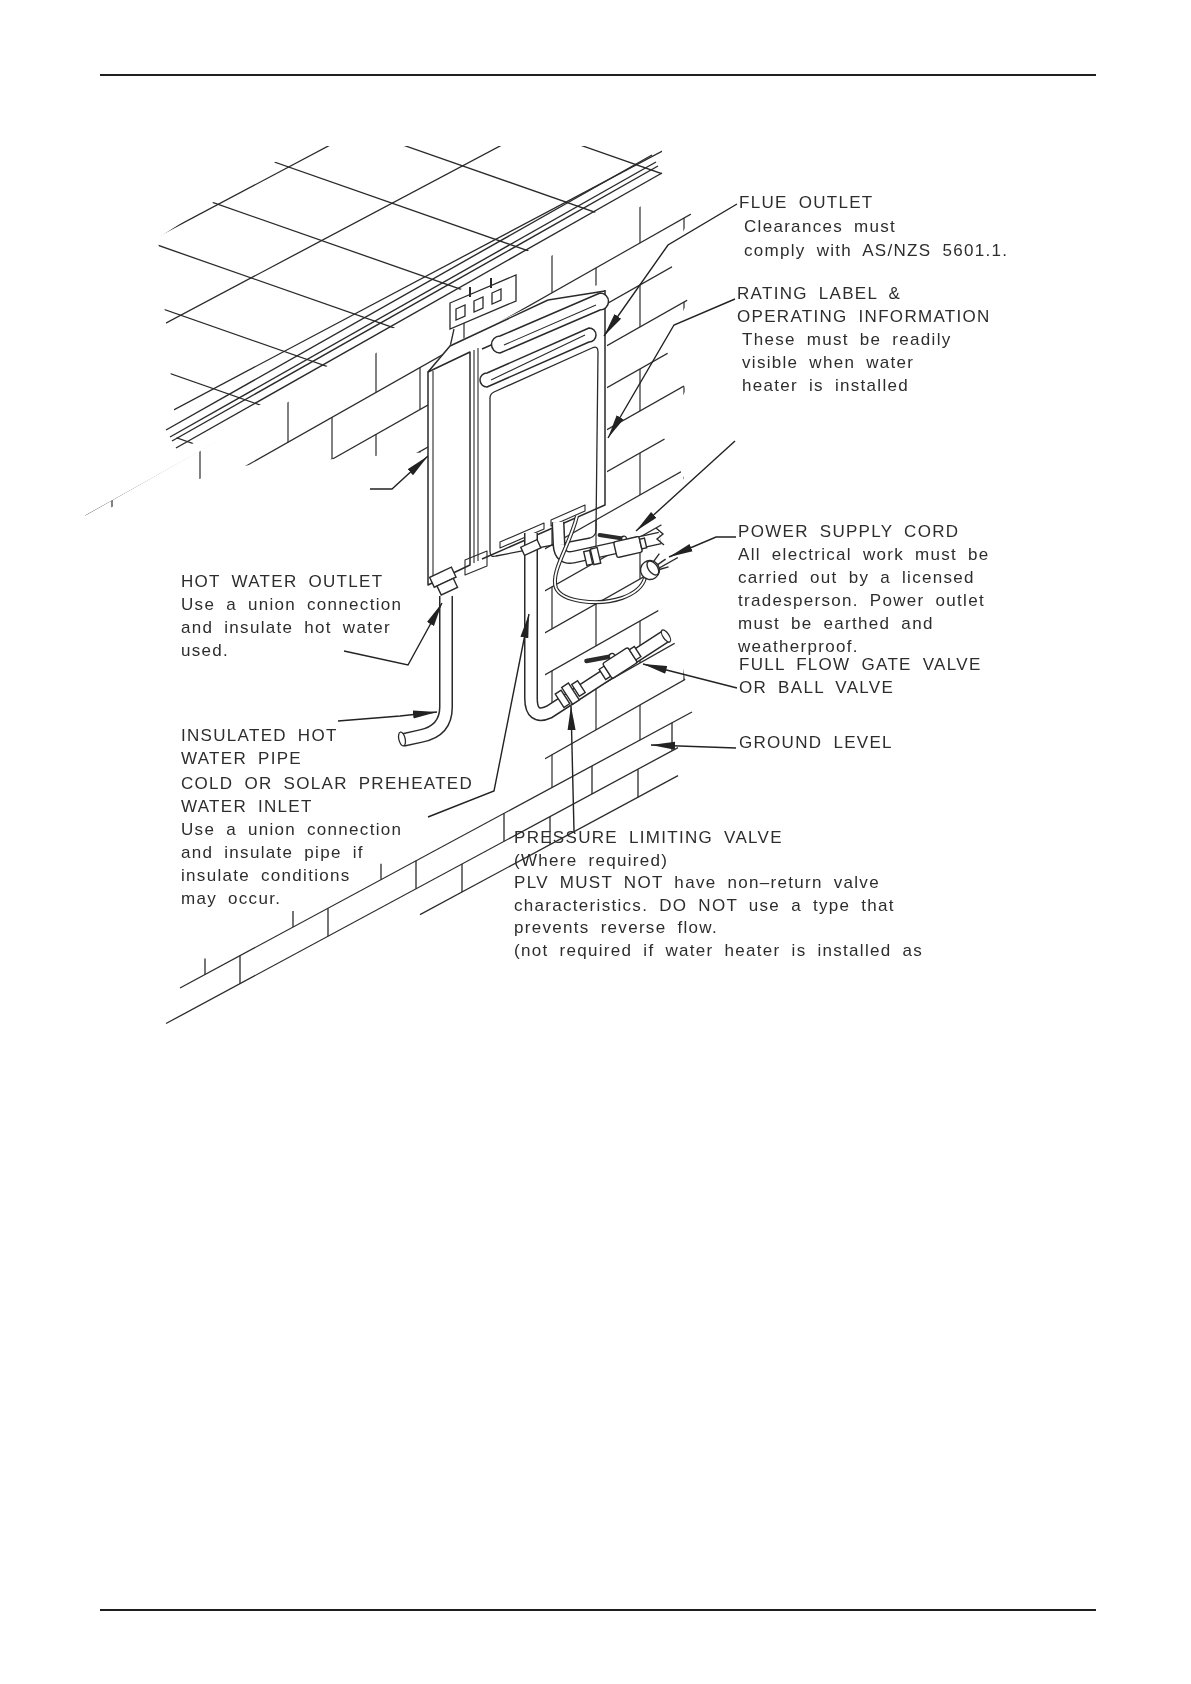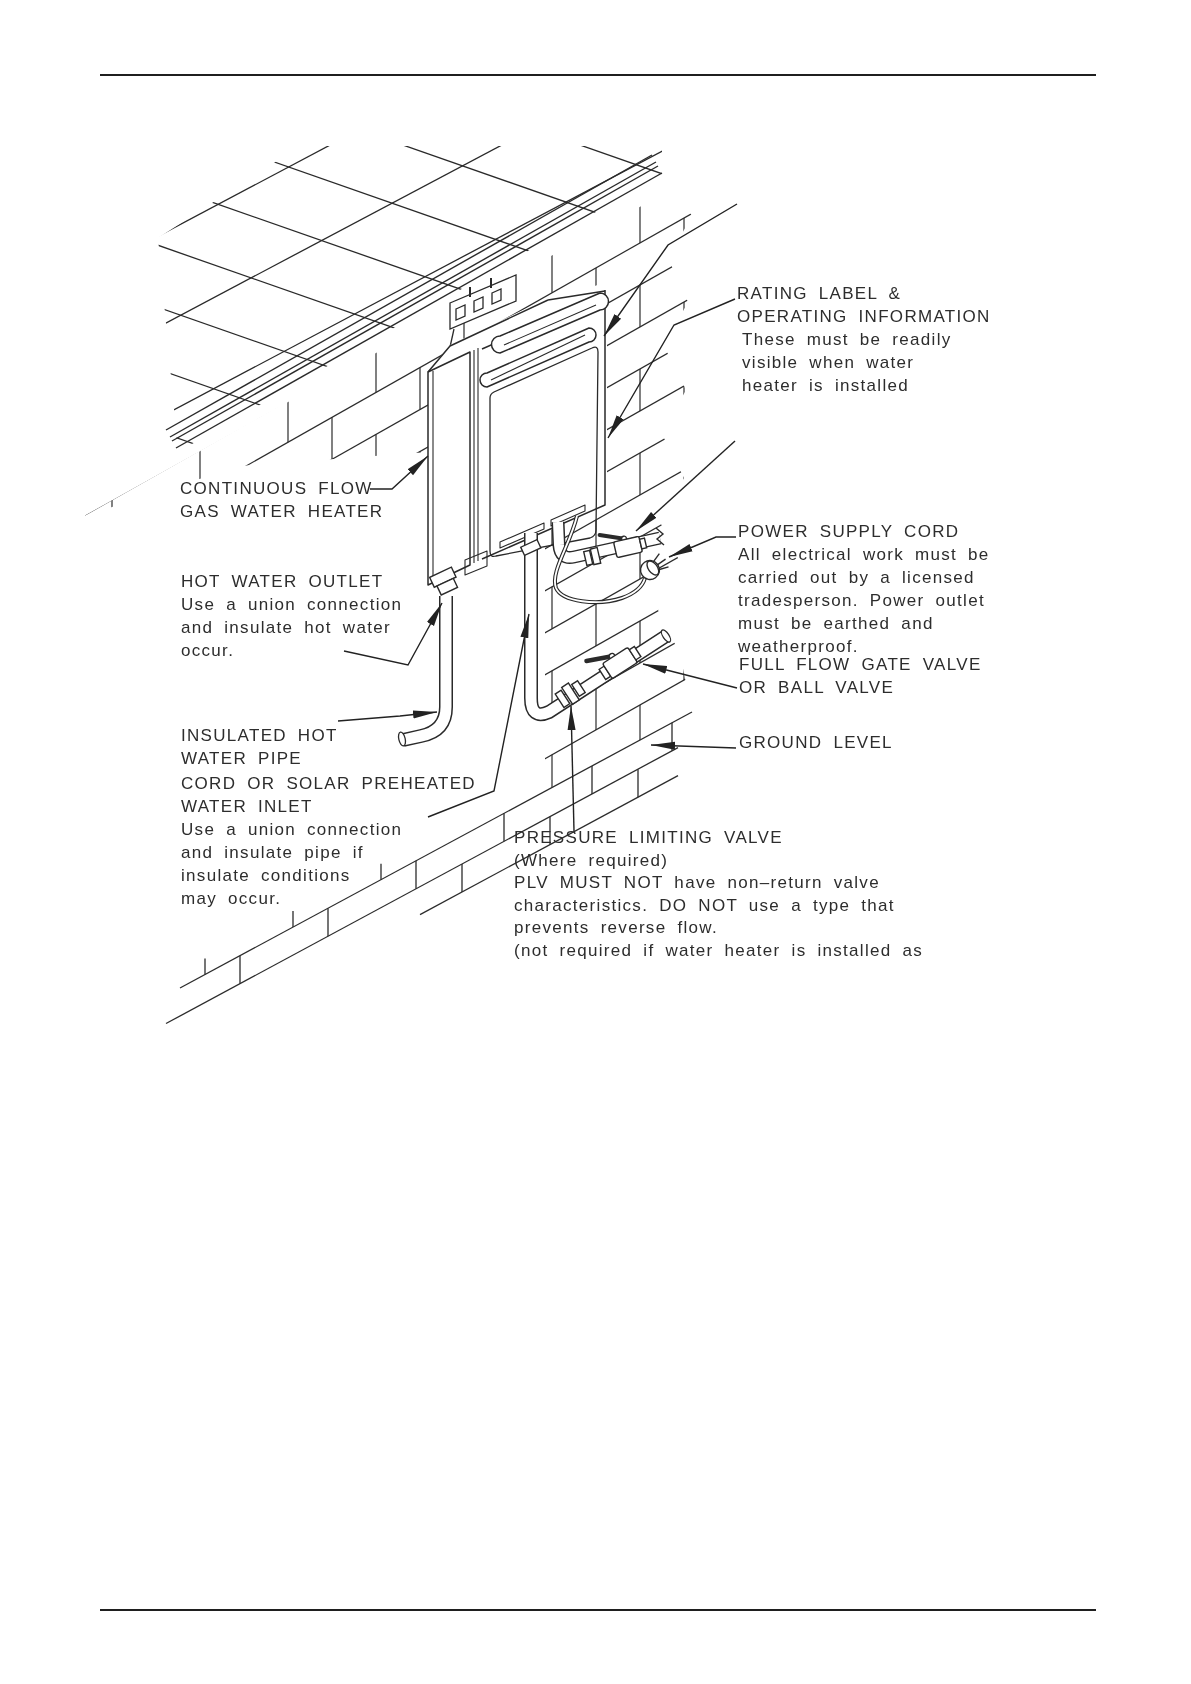--- a/index.html
+++ b/index.html
@@ -512,46 +512,47 @@
       <polyline points="737,688 643,664" marker-end="url(#arrowhead)"></polyline>
       <polyline points="736,748 651,745" marker-end="url(#arrowhead)"></polyline>
       <polyline points="574,831 571,706" marker-end="url(#arrowhead)"></polyline>
       <polyline points="370,489 392,489 428,456" marker-end="url(#arrowhead)"></polyline>
       <polyline points="344,651 408,665 442,603" marker-end="url(#arrowhead)"></polyline>
       <polyline points="338,721 400,716 437,712" marker-end="url(#arrowhead)"></polyline>
       <polyline points="428,817 494,791 529,614" marker-end="url(#arrowhead)"></polyline>
     </g>
   </svg>
 
-  <div class="lbl" style="left:180px;top:477px">
-    <div>CONTINUOUS FLOW</div>
-    <div>GAS WATER HEATER</div>
-  </div>
 
   <div class="lbl" style="left:181px;top:570px">
     <div>HOT WATER OUTLET</div>
     <div>Use a union connection</div>
     <div>and insulate hot water</div>
-    <div>occur.</div>
+    <div>used.</div>
   </div>
 
   <div class="lbl" style="left:181px;top:724px">
     <div>INSULATED HOT</div>
     <div>WATER PIPE</div>
   </div>
 
   <div class="lbl" style="left:181px;top:772px">
-    <div>CORD OR SOLAR PREHEATED</div>
+    <div>COLD OR SOLAR PREHEATED</div>
     <div>WATER INLET</div>
     <div>Use a union connection</div>
     <div>and insulate pipe if</div>
     <div>insulate conditions</div>
     <div>may occur.</div>
   </div>
 
+  <div class="lbl lh24" style="left:739px;top:191px">
+    <div>FLUE OUTLET</div>
+    <div class="ind">Clearances must</div>
+    <div class="ind">comply with AS/NZS 5601.1.</div>
+  </div>
 
   <div class="lbl" style="left:737px;top:282px">
     <div>RATING LABEL &amp;</div>
     <div>OPERATING INFORMATION</div>
     <div class="ind">These must be readily</div>
     <div class="ind">visible when water</div>
     <div class="ind">heater is installed</div>
   </div>
 
 

